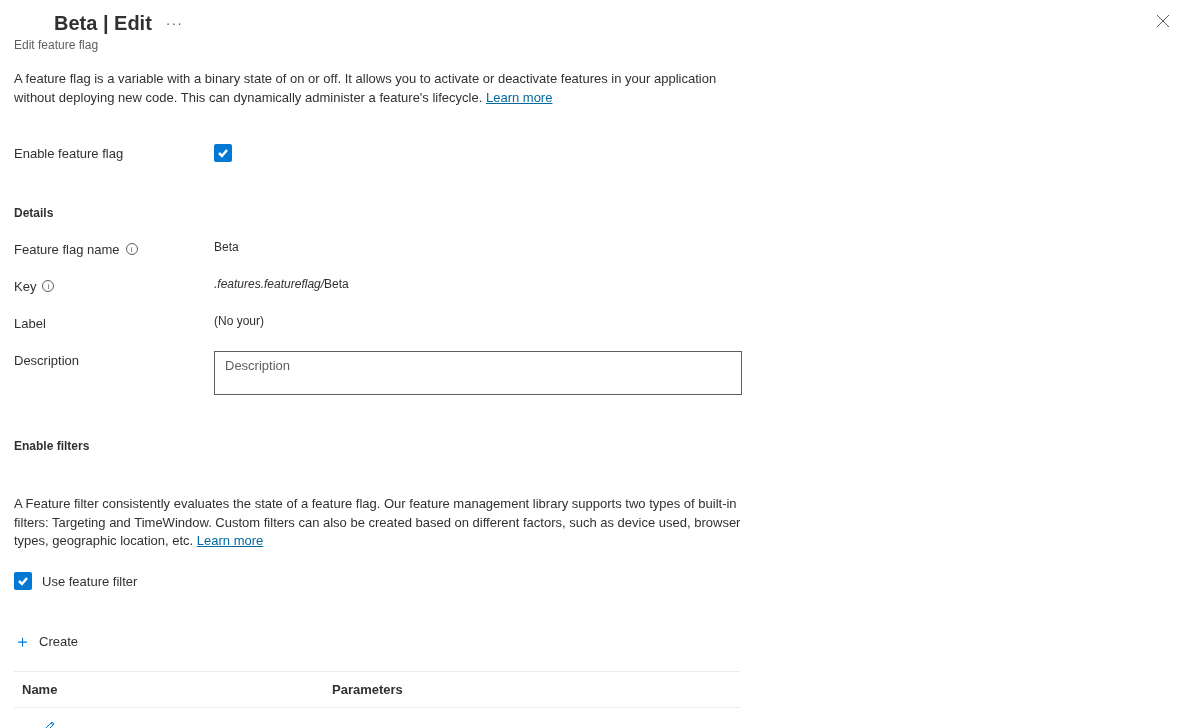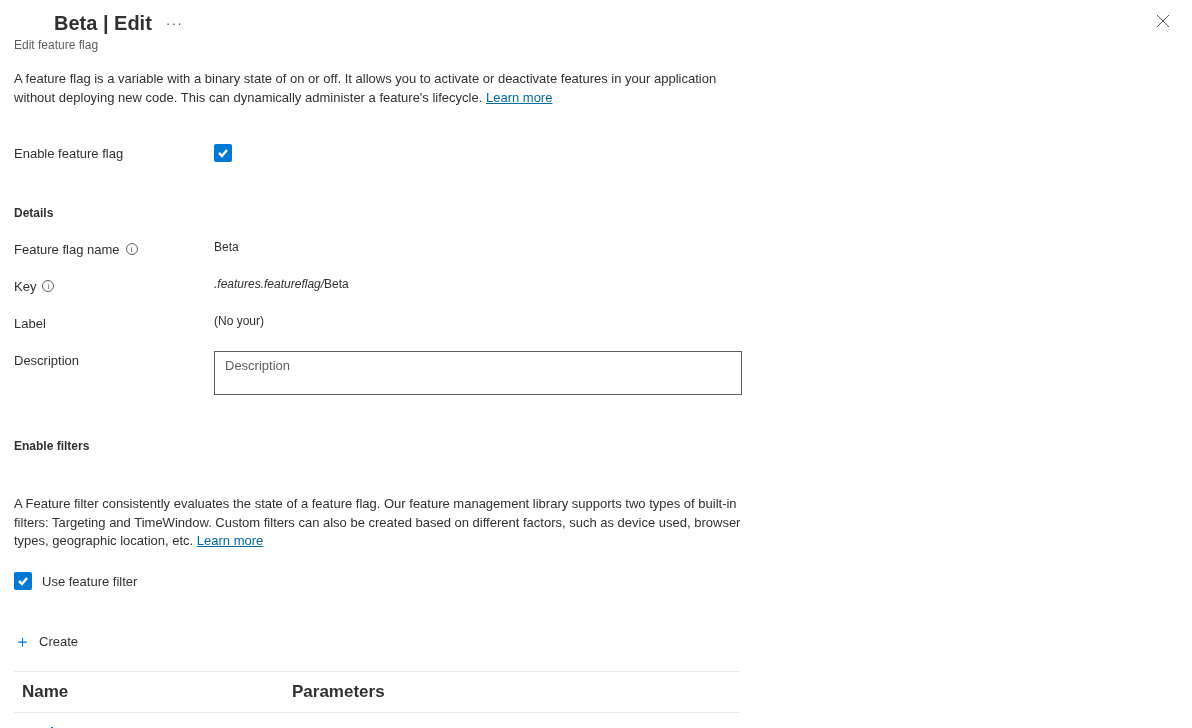--- a/index.html
+++ b/index.html
@@ -138,25 +138,25 @@
     .table {
       width: 726px;
       margin-top: 14px;
     }
     .table-header {
       display: flex;
       border-top: 1px solid #edebe9;
       border-bottom: 1px solid #edebe9;
       padding: 10px 8px;
       font-weight: 600;
-      font-size: 17px;
+      font-size: 13px;
       justify-content: flex-end;
     }
     .col-name { width: 270px; }
-    .col-params { flex: 1; }
+    .col-params { flex: 1; margin-left: 40px; }
     .col-actions { width: 60px; display: flex; gap: 10px; justify-content: flex-end; align-items: center; }
     .table-row {
       display: flex;
       border-bottom: 1px solid #edebe9;
       padding: 12px 8px;
       font-size: 13px;
       align-items: center;
     }
     .edit-icon { color: #0078d4; cursor: pointer; }
     .row-more { cursor: pointer; color: #605e5c; letter-spacing: 1px; }

